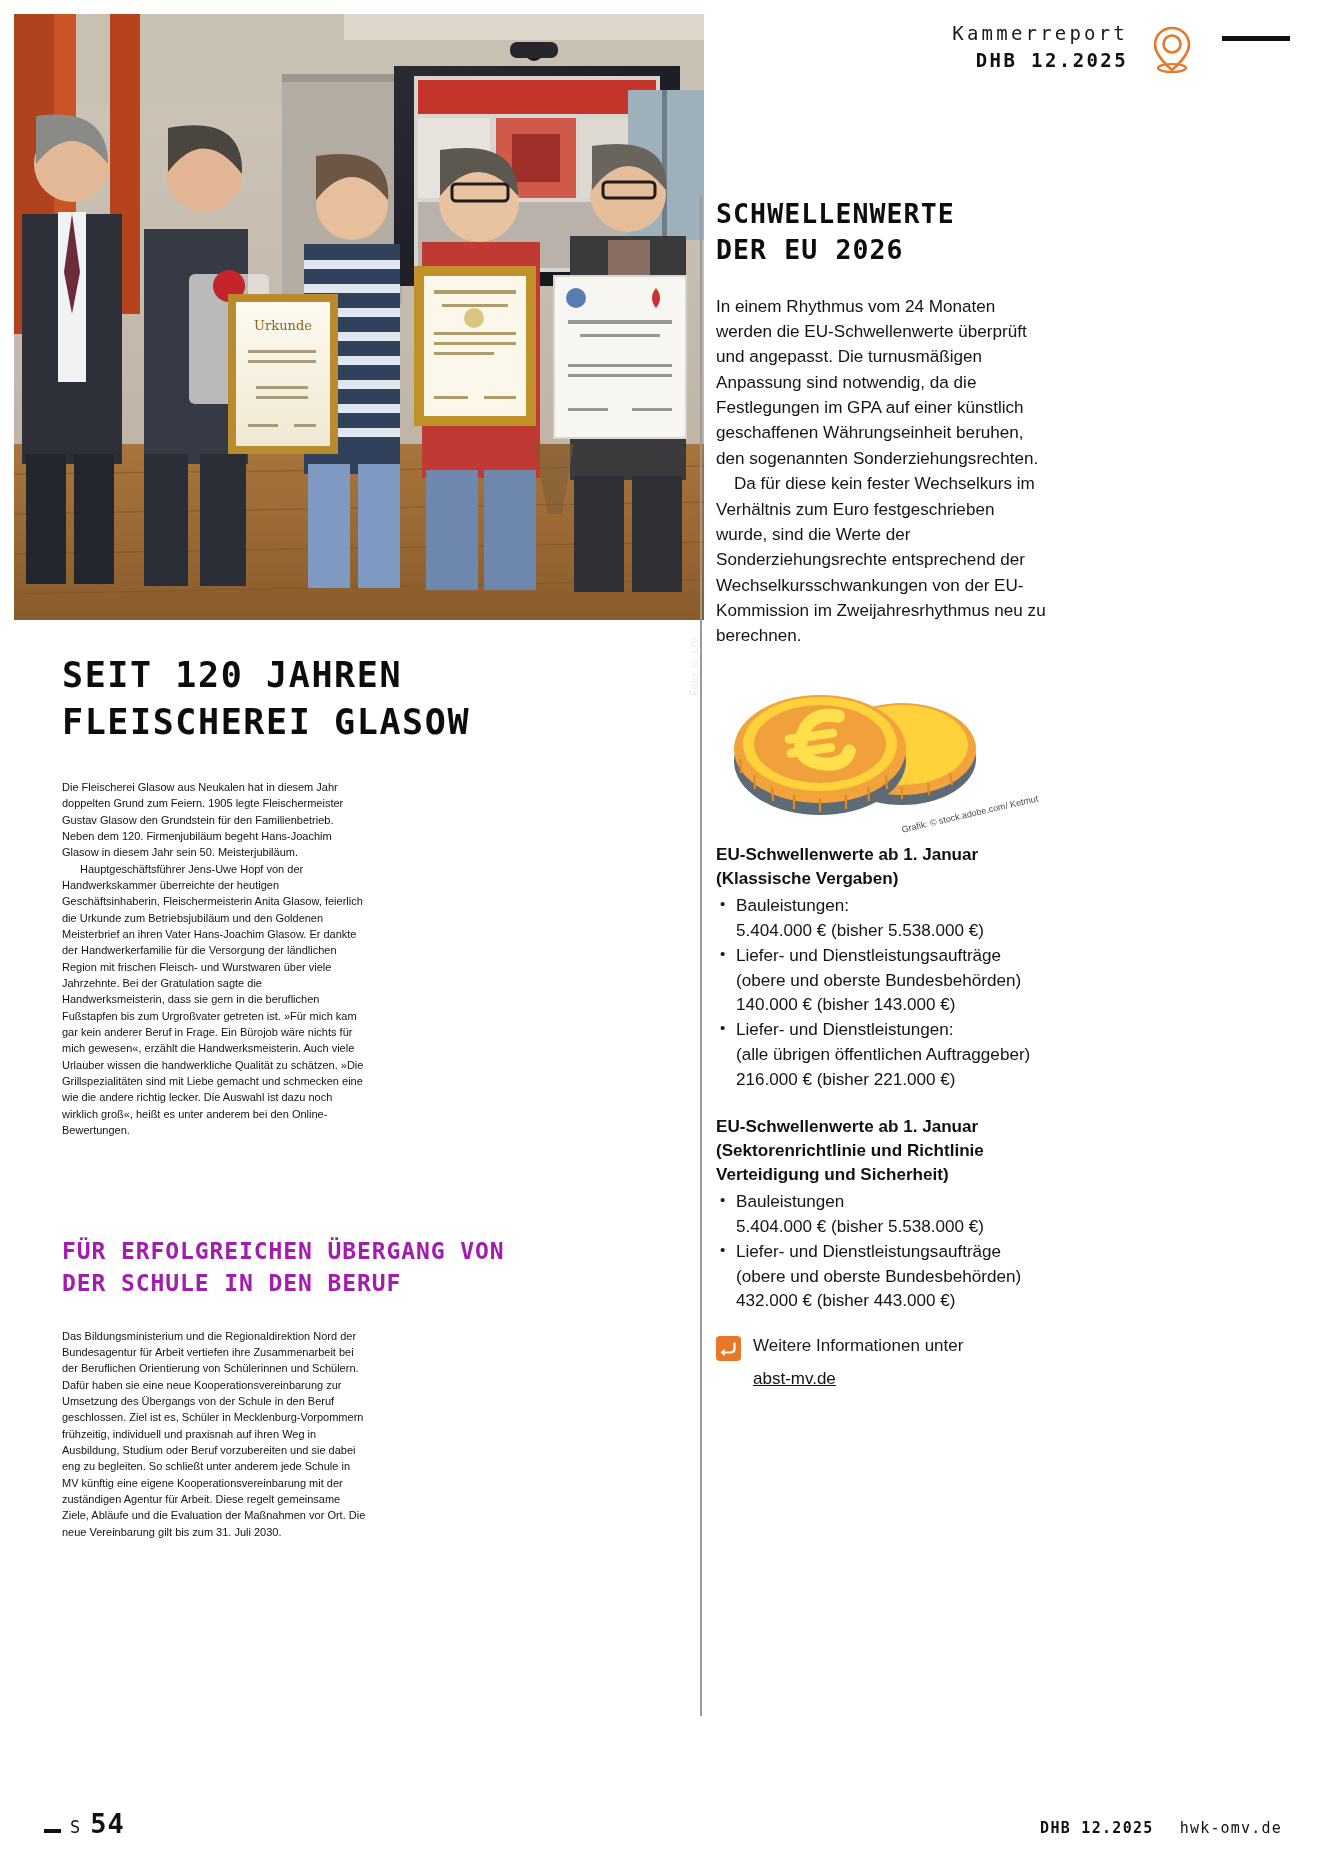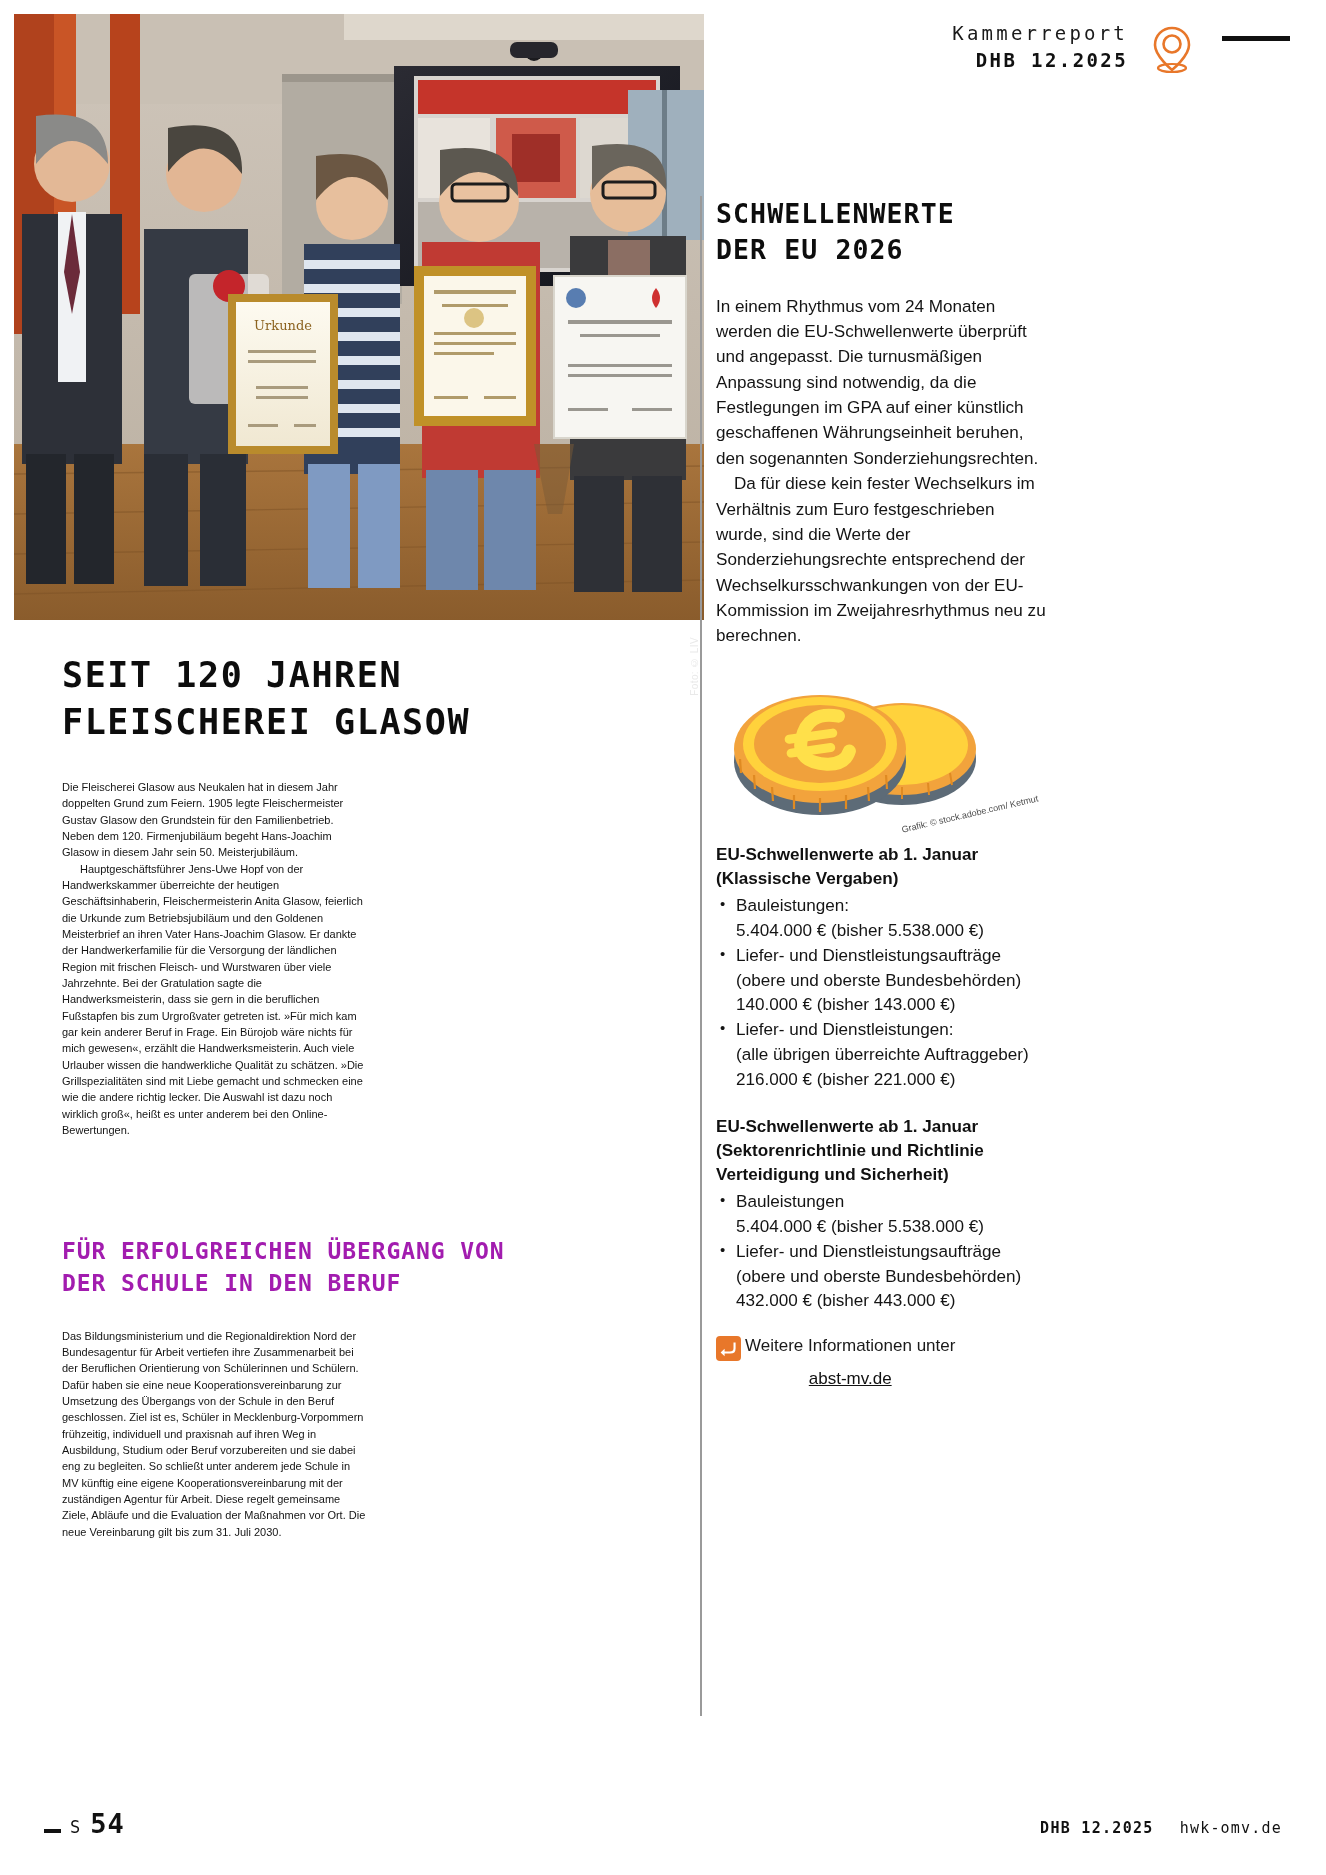--- a/index.html
+++ b/index.html
@@ -68,21 +68,21 @@
     font-size: 11px; line-height: 1.485; color: #141414;
     text-align: left; hyphens: manual;
   }
   .body-text p + p { text-indent: 18px; }
 
   .article-1 { margin-top: 34px; }
   .article-2-head { margin-top: 98px; }
   .article-2 { margin-top: 28px; }
 
   
-  .info-line { display: flex; align-items: flex-start; gap: 4px; margin-top: 20px; text-align: center; }
+  .info-line { display: flex; align-items: flex-start; gap: 12px; margin-top: 20px; }
   .arrow-badge {
     flex: 0 0 auto; width: 25px; height: 25px; border-radius: 4px;
     background: #E8772A; position: relative; margin-top: 2px;
   }
   .arrow-badge svg { position:absolute; left:3px; top:3px; }
   .info-texts { line-height: 1.42; }
   .info-label {
     font-family: "Liberation Sans", sans-serif;
     font-size: 17px; color: #1a1a1a;
   }
@@ -428,21 +428,21 @@
           <span>Bauleistungen:</span>
           <span class="sub">5.404.000 € (bisher 5.538.000 €)</span>
         </li>
         <li>
           <span>Liefer- und Dienstleistungsaufträge</span>
           <span class="sub">(obere und oberste Bundesbehörden)</span>
           <span class="sub">140.000 € (bisher 143.000 €)</span>
         </li>
         <li>
           <span>Liefer- und Dienstleistungen:</span>
-          <span class="sub">(alle übrigen überreichte Auftraggeber)</span>
+          <span class="sub">(alle übrigen öffentlichen Auftraggeber)</span>
           <span class="sub">216.000 € (bisher 221.000 €)</span>
         </li>
       </ul>
     </div>
 
     <div class="spec-block">
       <div class="spec-title">EU-Schwellenwerte ab 1. Januar</div>
       <div class="spec-title">(Sektorenrichtlinie und Richtlinie</div>
       <div class="spec-title">Verteidigung und Sicherheit)</div>
       <ul class="spec-list">

